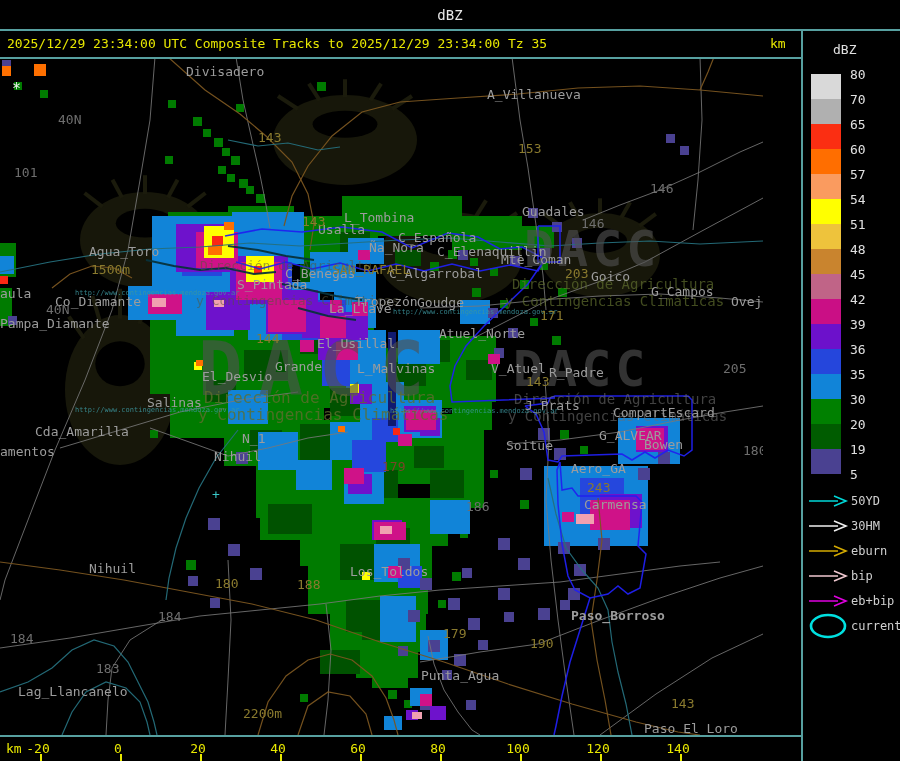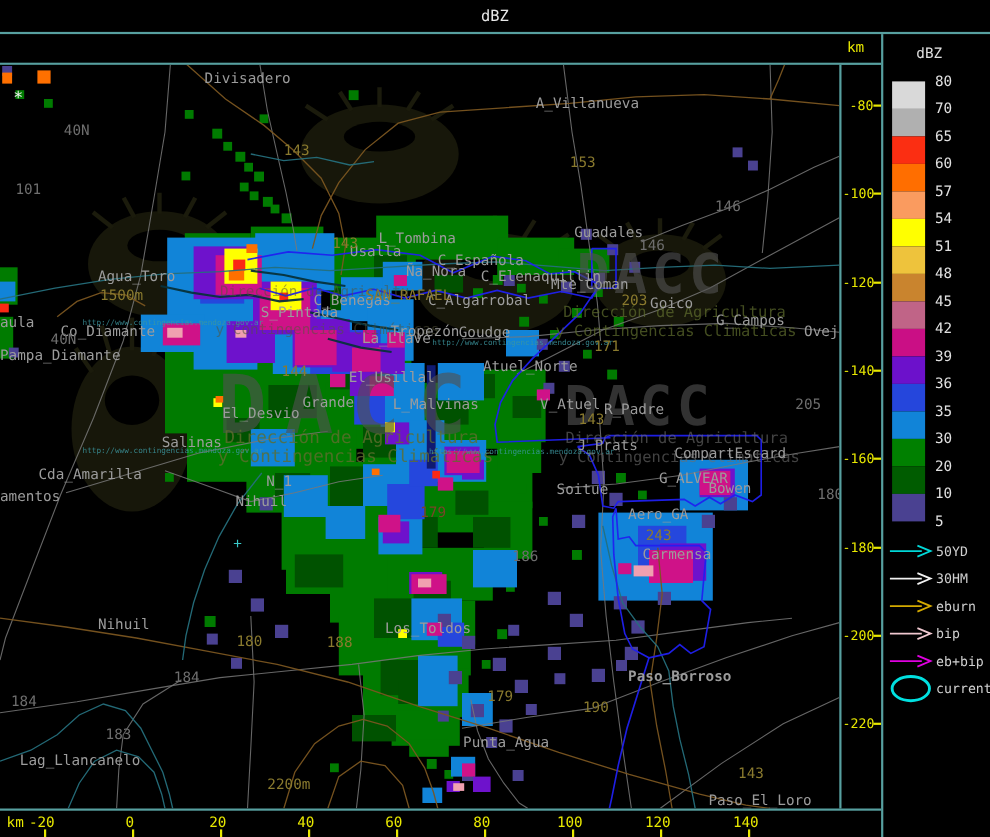--- a/index.html
+++ b/index.html
@@ -34,20 +34,21 @@
   svg{position:absolute;left:0;top:0;}
 </style>
 </head>
 <body>
 
 <div id="app">
   <div id="titlebar" class="abs">
     <div class="t">dBZ</div>
   </div>
   <div id="infobar" class="abs">
+    <div class="ts">2025/12/29 23:34:00 UTC Composite Tracks to 2025/12/29 23:34:00 Tz 35</div>
     <div class="km">km</div>
   </div>
 
   <div id="map" class="abs">
     <svg id="svg-under" width="763" height="676">
         <g>
           <ellipse cx="120" cy="331" rx="55" ry="75" fill="#17170a"></ellipse>
           <ellipse cx="120" cy="304.75" rx="24.75" ry="22.5" fill="#000"></ellipse>
           <line x1="84.00385449297372" y1="279.3554342347105" x2="68.84758270054158" y2="257.61035391248333" stroke="#1b1b0c" stroke-width="4"></line>
           <line x1="100.61940547317167" y1="264.8326447151736" x2="92.45915514608605" y2="236.9727056478783" stroke="#1b1b0c" stroke-width="4"></line>
@@ -468,38 +469,20 @@
         <div class="mlabel c-d" style="left: 743px; top: 384px;">180</div>
         <div class="mlabel c-d" style="left: 158px; top: 550px;">184</div>
         <div class="mlabel c-d" style="left: 10px; top: 572px;">184</div>
         <div class="mlabel c-d" style="left: 96px; top: 602px;">183</div>
         <div class="mlabel c-r" style="left: 382px; top: 400px;">179</div>
         <div class="mlabel c-w" style="left: 12px; top: 21px; font-size: 15px;">*</div>
         <div class="mlabel c-c" style="left: 212px; top: 428px;">+</div>
       </div>
   </div>
 
-  <div id="tickcol" class="abs">
-      <div class="rtick-label abs" style="top: 30px; left: 1px;">-80</div>
-      <div class="rtick abs" style="top: 36px;"></div>
-      <div class="rtick-label abs" style="top: 110.3px; left: 1px;">-100</div>
-      <div class="rtick abs" style="top: 116.3px;"></div>
-      <div class="rtick-label abs" style="top: 190.6px; left: 1px;">-120</div>
-      <div class="rtick abs" style="top: 196.6px;"></div>
-      <div class="rtick-label abs" style="top: 270.9px; left: 1px;">-140</div>
-      <div class="rtick abs" style="top: 276.9px;"></div>
-      <div class="rtick-label abs" style="top: 351.2px; left: 1px;">-160</div>
-      <div class="rtick abs" style="top: 357.2px;"></div>
-      <div class="rtick-label abs" style="top: 431.5px; left: 1px;">-180</div>
-      <div class="rtick abs" style="top: 437.5px;"></div>
-      <div class="rtick-label abs" style="top: 511.8px; left: 1px;">-200</div>
-      <div class="rtick abs" style="top: 517.8px;"></div>
-      <div class="rtick-label abs" style="top: 592.1px; left: 1px;">-220</div>
-      <div class="rtick abs" style="top: 598.1px;"></div>
-    </div>
 
   <div id="panel" class="abs">
     <div class="t">dBZ</div>
     <div id="scale">
         <div class="sw abs" style="top: 43px; height: 25px; background: rgb(217, 217, 217);"></div>
         <div class="sl abs" style="top: 36px;">80</div>
         <div class="sw abs" style="top: 68px; height: 25px; background: rgb(176, 176, 176);"></div>
         <div class="sl abs" style="top: 61px;">70</div>
         <div class="sw abs" style="top: 93px; height: 25px; background: rgb(251, 46, 18);"></div>
         <div class="sl abs" style="top: 86px;">65</div>
@@ -521,21 +504,21 @@
         <div class="sl abs" style="top: 286px;">39</div>
         <div class="sw abs" style="top: 318px; height: 25px; background: rgb(37, 70, 220);"></div>
         <div class="sl abs" style="top: 311px;">36</div>
         <div class="sw abs" style="top: 343px; height: 25px; background: rgb(17, 132, 216);"></div>
         <div class="sl abs" style="top: 336px;">35</div>
         <div class="sw abs" style="top: 368px; height: 25px; background: rgb(0, 128, 0);"></div>
         <div class="sl abs" style="top: 361px;">30</div>
         <div class="sw abs" style="top: 393px; height: 25px; background: rgb(0, 92, 0);"></div>
         <div class="sl abs" style="top: 386px;">20</div>
         <div class="sw abs" style="top: 418px; height: 25px; background: rgb(74, 65, 145);"></div>
-        <div class="sl abs" style="top: 411px;">10</div>
+        <div class="sl abs" style="top: 411px;">19</div>
         <div class="sl abs" style="top: 436px;">5</div>
       </div>
     <div id="legend">
         <svg width="42" height="30" style="position: absolute; left: 5px; top: 455px;">
           <path d="M1,15 L30,15 M26,10 L38,15 L26,20" fill="none" stroke="#00d8d8" stroke-width="1.6"></path>
         </svg>
         <div class="lg-label abs" style="top: 463px;">50YD</div>
         <svg width="42" height="30" style="position: absolute; left: 5px; top: 480px;">
           <path d="M1,15 L30,15 M26,10 L38,15 L26,20" fill="none" stroke="#f0f0f0" stroke-width="1.6"></path>
         </svg>

